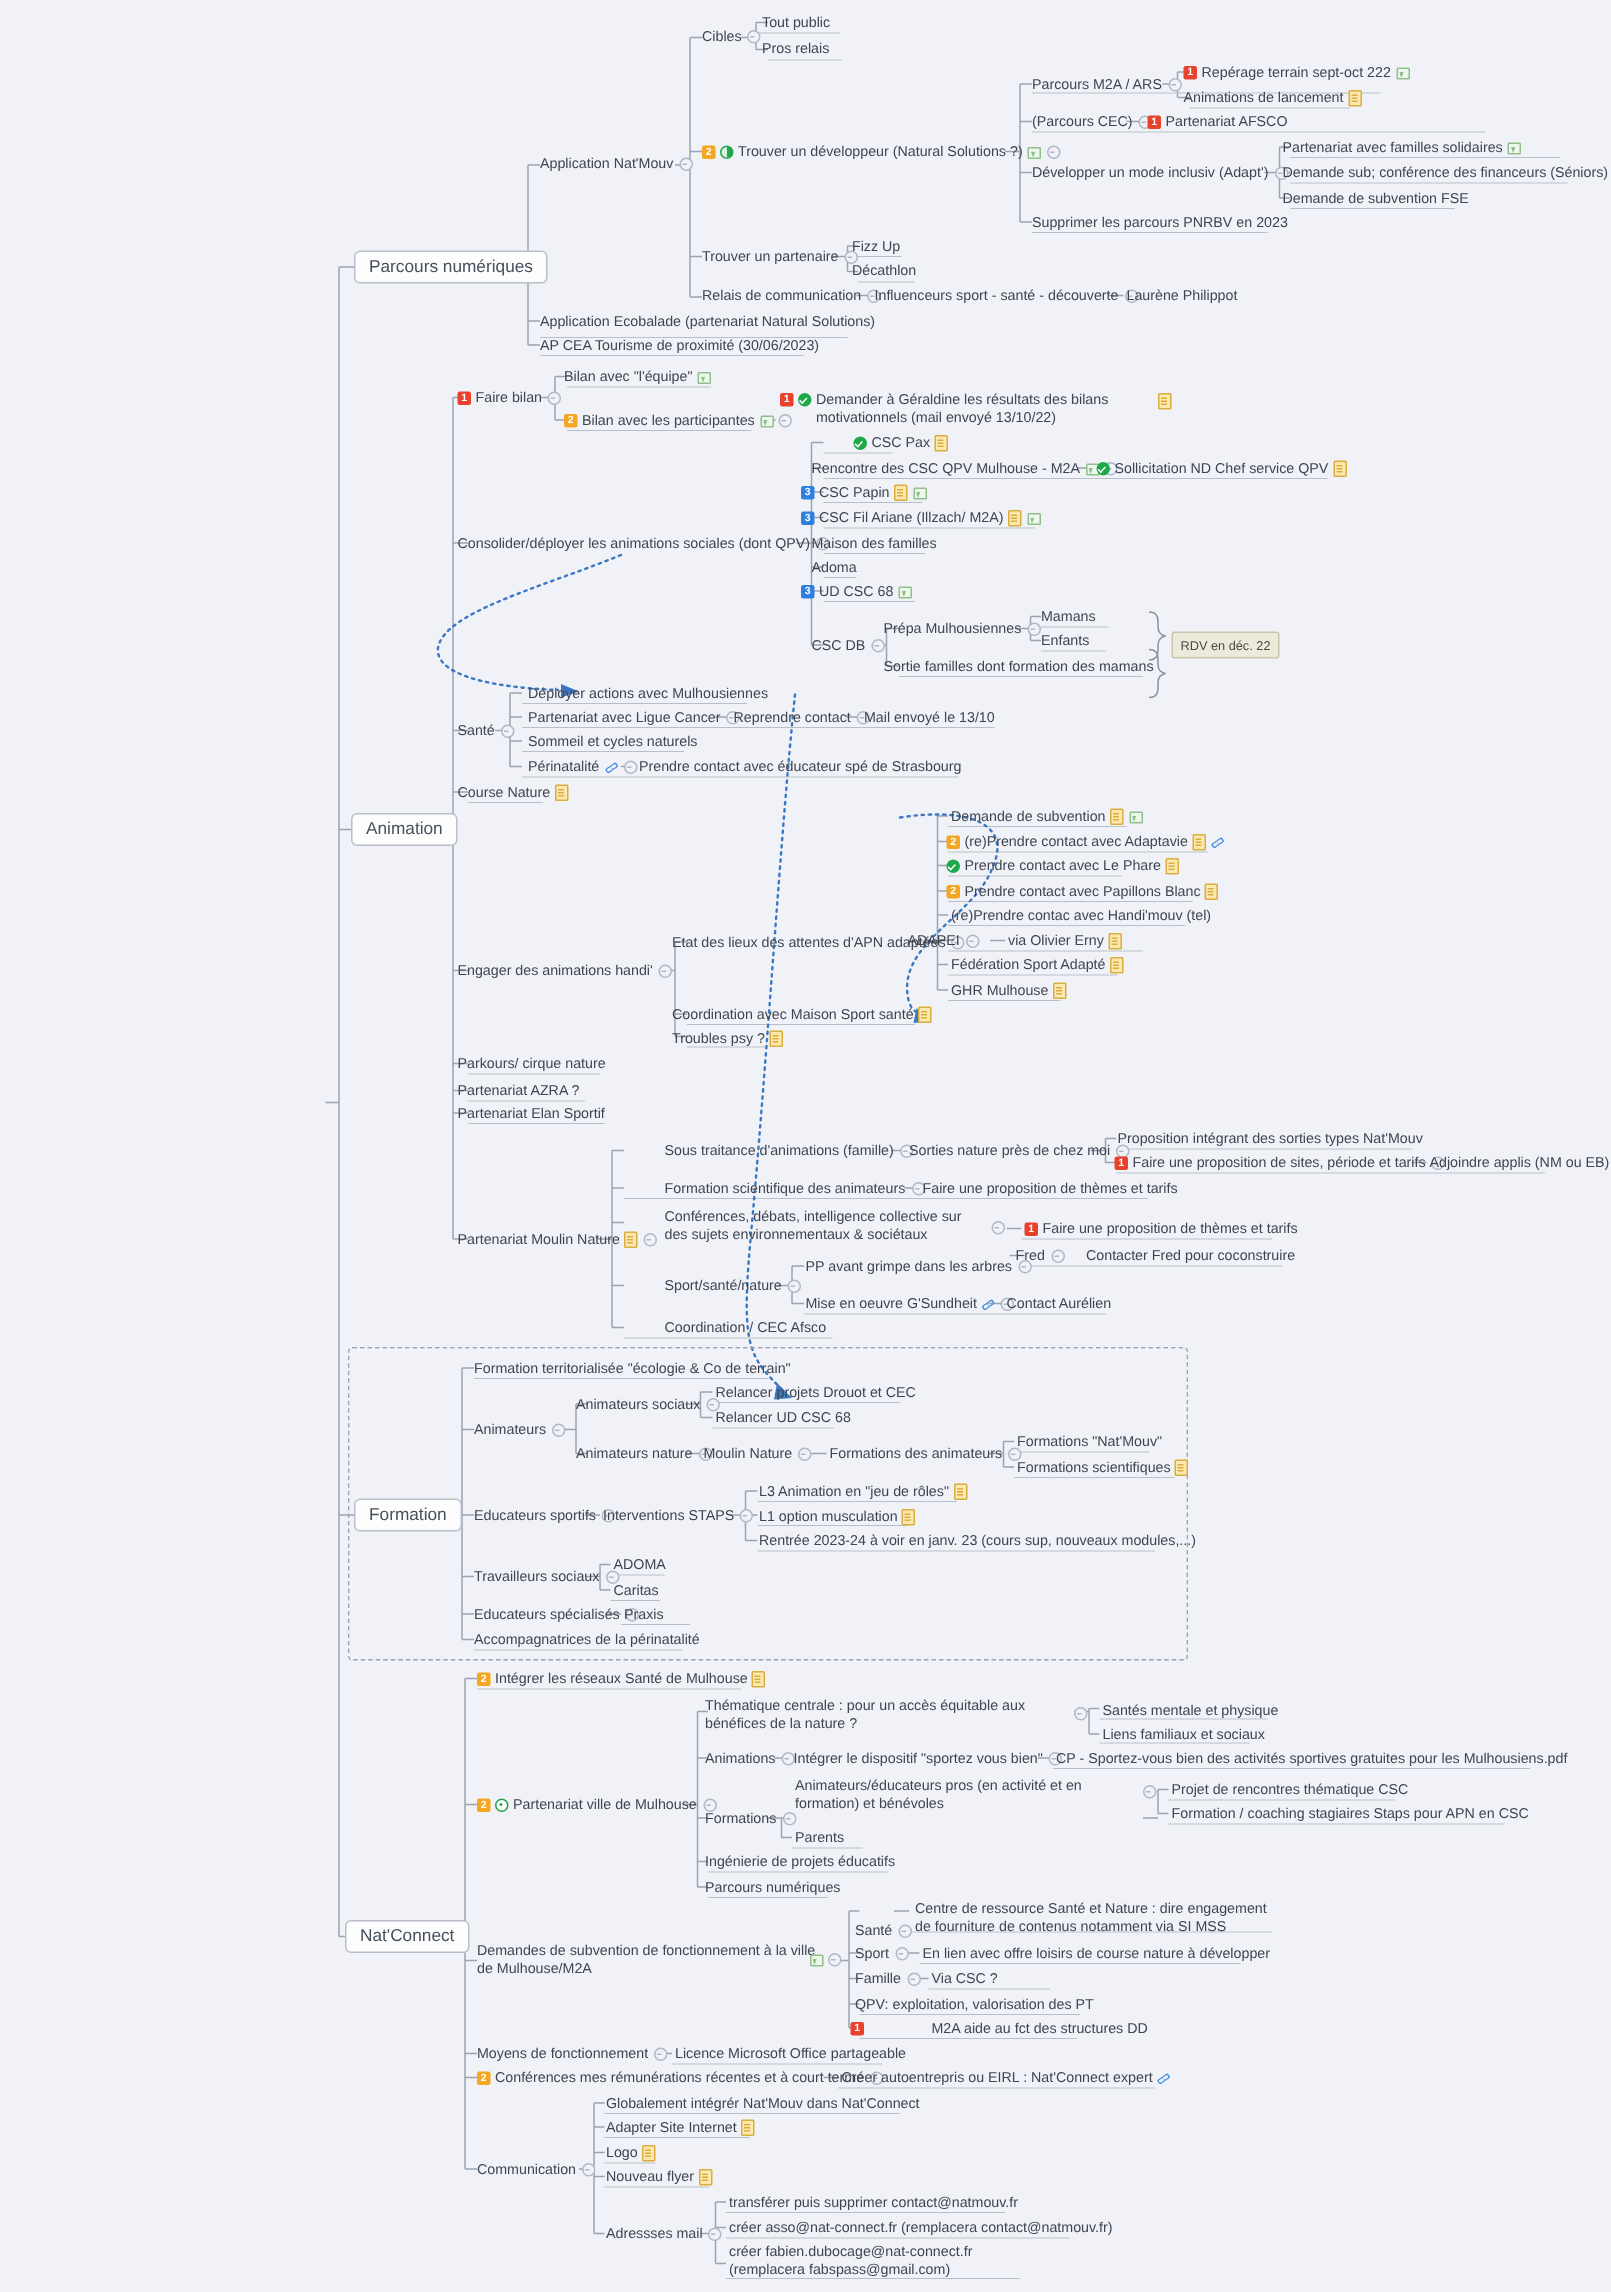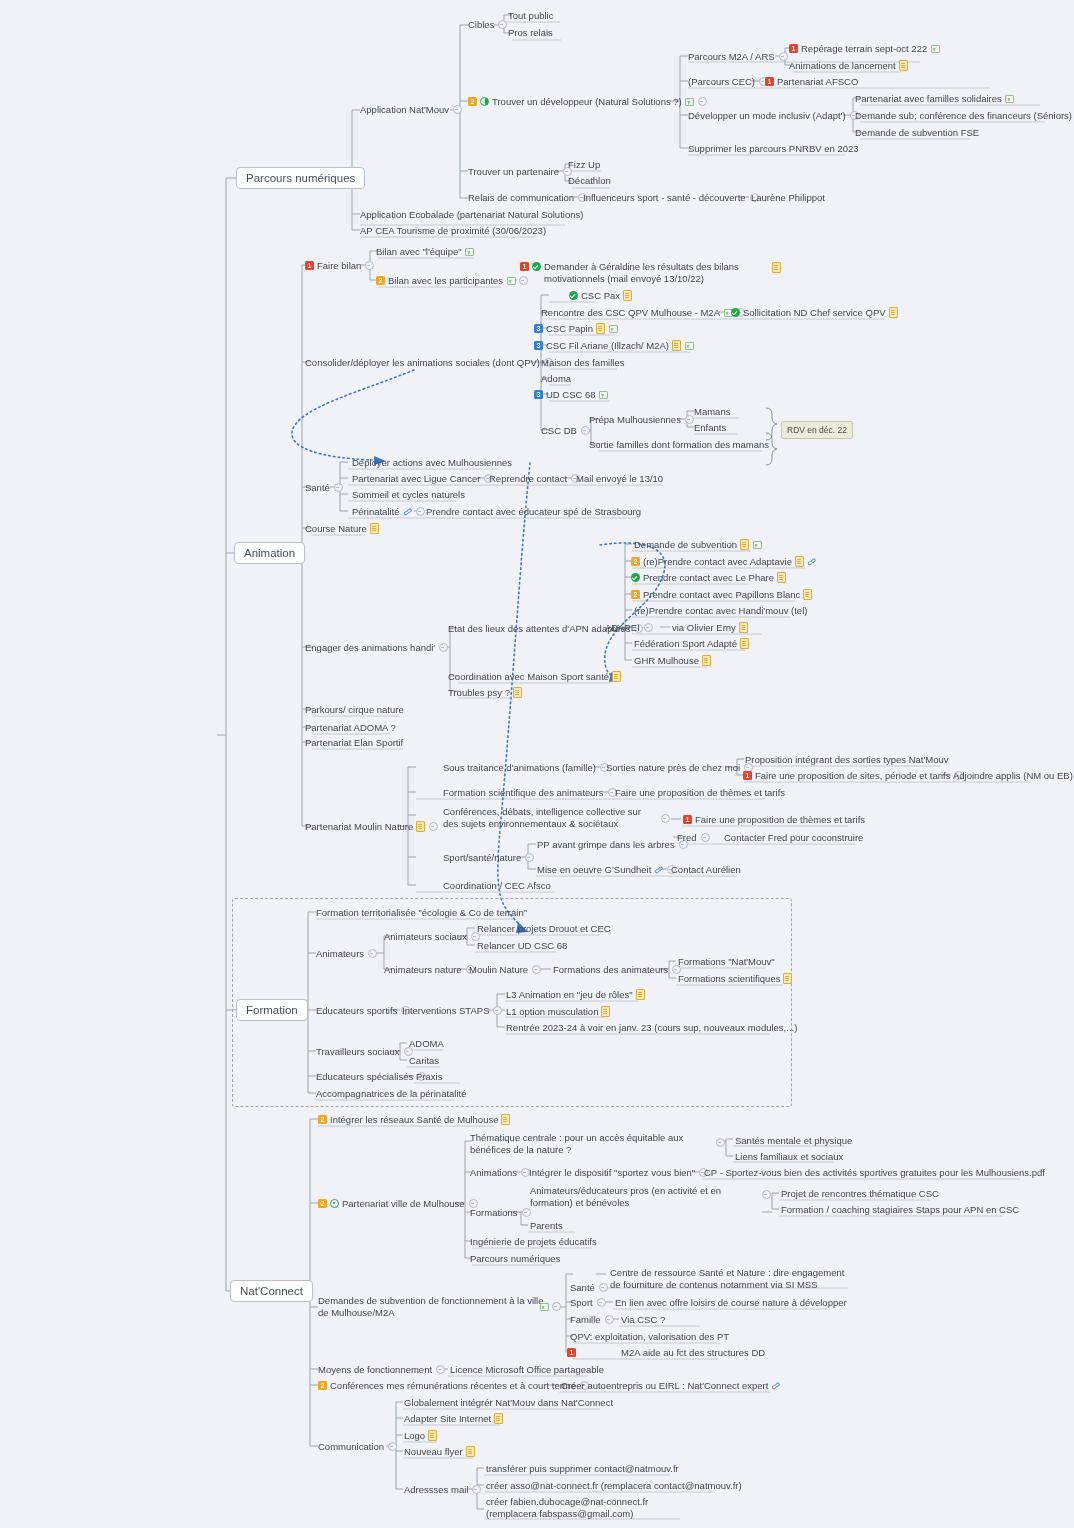--- a/index.html
+++ b/index.html
@@ -798,21 +798,21 @@
   </div>
   <div class="node" style="left:448px;top:687px;">
     <span class="txt">Troubles psy ?</span>
     <span class="note"></span>
   </div>
 
   <div class="node" style="left:305px;top:704px;">
     <span class="txt">Parkours/ cirque nature</span>
   </div>
   <div class="node" style="left:305px;top:722px;">
-    <span class="txt">Partenariat ADOMA ?</span>
+    <span class="txt">Partenariat AZRA ?</span>
   </div>
   <div class="node" style="left:305px;top:737px;">
     <span class="txt">Partenariat Elan Sportif</span>
   </div>
 
   <div class="node" style="left:305px;top:821px;">
     <span class="txt">Partenariat Moulin Nature</span>
     <span class="note"></span>
     <span class="collapse"></span>
   </div>

